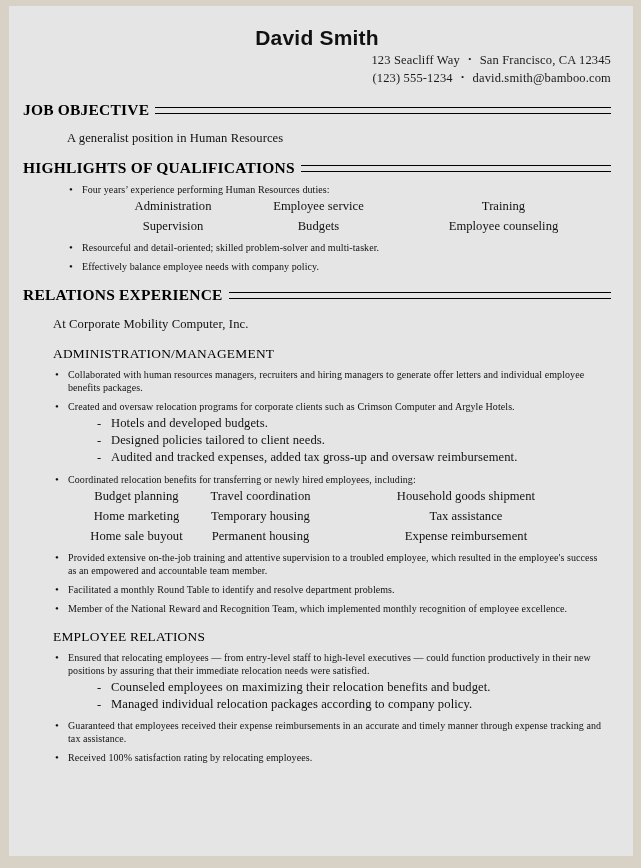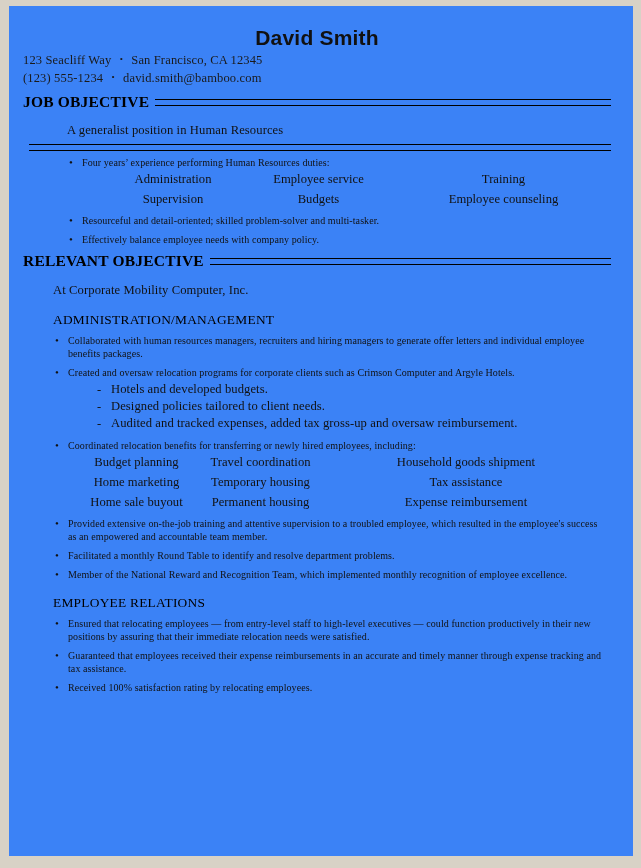--- a/index.html
+++ b/index.html
@@ -13,53 +13,53 @@
     font-family: "Liberation Serif", "DejaVu Serif", serif;
     overflow: hidden;
   }
 
   .page {
     position: absolute;
     left: 9px;
     top: 6px;
     width: 624px;
     height: 850px;
-    background: #3b82f6;
+    background: #e5e5e5;
     box-sizing: border-box;
     padding: 14px 22px 0 14px;
     overflow: hidden;
   }
 
   
   .resume-name {
     font-family: "Liberation Sans", "DejaVu Sans", sans-serif;
     font-weight: bold;
     font-size: 21px;
     text-align: center;
     color: #111;
     letter-spacing: 0.2px;
     margin: 6px 0 2px 0;
   }
   .contact-line {
-    text-align: left;
+    text-align: right;
     font-size: 12.5px;
     color: #1a1a1a;
     line-height: 1.42;
     letter-spacing: 0.15px;
   }
   .contact-sep {
     padding: 0 5px;
     font-size: 9px;
     position: relative;
     top: -2px;
   }
 
   
   .section {
-    margin-top: 5px;
+    margin-top: 13px;
   }
   .section-head {
     display: flex;
     align-items: center;
     width: 100%;
   }
   .section-title {
     font-size: 15.5px;
     font-weight: bold;
     color: #000;
@@ -198,20 +198,21 @@
       <div class="section-title">JOB OBJECTIVE</div>
       <div class="section-rule"></div>
     </div>
     <div class="section-body">
       <div class="plain-line">A generalist position in Human Resources</div>
     </div>
   </div>
 
   <div class="section">
     <div class="section-head">
+      <div class="section-title">HIGHLIGHTS OF QUALIFICATIONS</div>
       <div class="section-rule"></div>
     </div>
     <div class="section-body">
       <ul class="bullets">
         <li class="tight">Four years’ experience performing Human Resources duties:</li>
       </ul>
       <div class="cols3">
         <span>Administration</span>
         <span>Employee service</span>
         <span>Training</span>
@@ -223,21 +224,21 @@
       </div>
       <ul class="bullets">
         <li>Resourceful and detail-oriented; skilled problem-solver and multi-tasker.</li>
         <li>Effectively balance employee needs with company policy.</li>
       </ul>
     </div>
   </div>
 
   <div class="section">
     <div class="section-head">
-      <div class="section-title">RELEVANT OBJECTIVE</div>
+      <div class="section-title">RELATIONS EXPERIENCE</div>
       <div class="section-rule"></div>
     </div>
 
     <div class="sub-company">At Corporate Mobility Computer, Inc.</div>
 
     <div class="sub-head">ADMINISTRATION/MANAGEMENT</div>
     <div class="exp-block">
       <ul class="bullets">
         <li>Collaborated with human resources managers, recruiters and hiring managers to generate offer letters and individual employee benefits packages.</li>
         <li class="tight">Created and oversaw relocation programs for corporate clients such as Crimson Computer and Argyle Hotels.</li>
@@ -270,20 +271,24 @@
         <li>Facilitated a monthly Round Table to identify and resolve department problems.</li>
         <li>Member of the National Reward and Recognition Team, which implemented monthly recognition of employee excellence.</li>
       </ul>
     </div>
 
     <div class="sub-head">EMPLOYEE RELATIONS</div>
     <div class="exp-block">
       <ul class="bullets">
         <li class="tight">Ensured that relocating employees — from entry-level staff to high-level executives — could function productively in their new positions by assuring that their immediate relocation needs were satisfied.</li>
       </ul>
+      <ul class="dashes">
+        <li>Counseled employees on maximizing their relocation benefits and budget.</li>
+        <li>Managed individual relocation packages according to company policy.</li>
+      </ul>
       <ul class="bullets">
         <li>Guaranteed that employees received their expense reimbursements in an accurate and timely manner through expense tracking and tax assistance.</li>
         <li>Received 100% satisfaction rating by relocating employees.</li>
       </ul>
     </div>
   </div>
 
 </div>
 
 </body></html>

